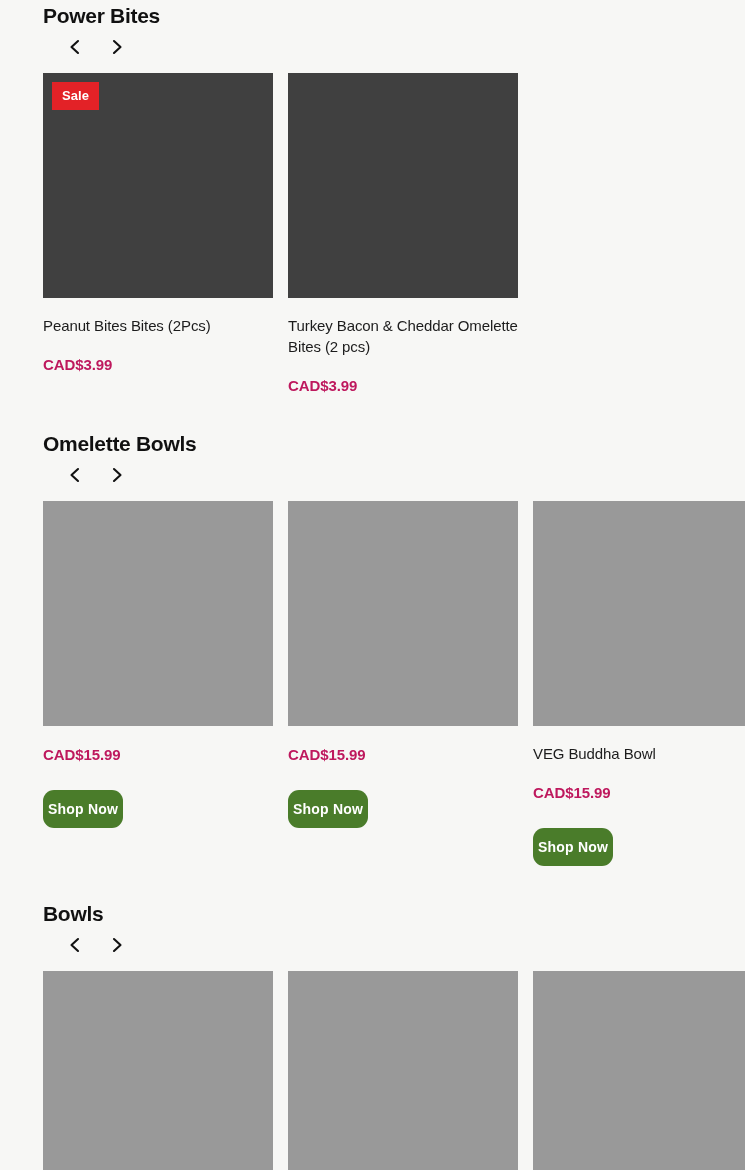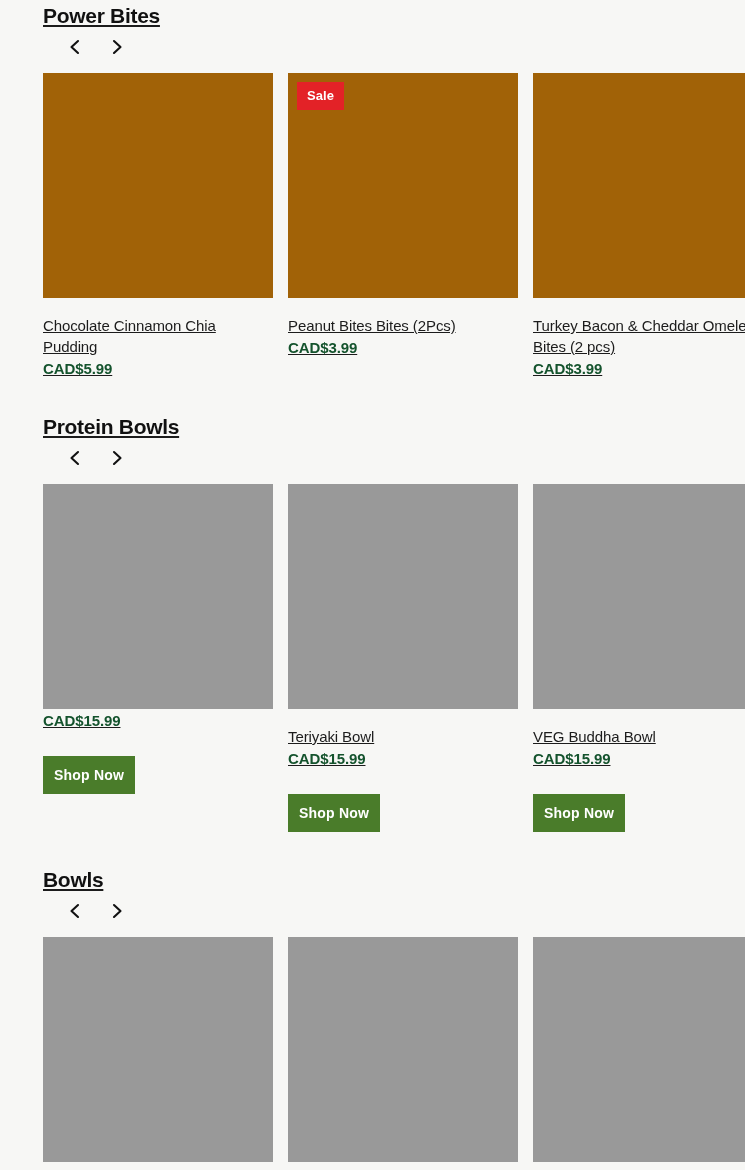--- a/index.html
+++ b/index.html
@@ -14,21 +14,21 @@
     -webkit-font-smoothing: antialiased;
   }
 
   .page {
     width: 745px;
     padding-left: 43px;
     overflow: hidden;
   }
 
   
-  .section { position: relative; text-decoration: underline; }
+  .section { position: relative; }
 
   .section-title {
     font-size: 21px;
     font-weight: bold;
     letter-spacing: -0.3px;
     line-height: 28px;
     color: #111111;
   }
 
   .carousel-nav {
@@ -53,21 +53,21 @@
     gap: 15px;
     width: 960px;         
   }
 
   .card { width: 230px; flex: 0 0 230px; }
 
   .thumb {
     position: relative;
     width: 230px;
     height: 225px;
-    background: #a16207;
+    background: #404040;
   }
   .thumb.dark { background: #999999; }
 
   .badge {
     position: absolute;
     top: 9px;
     left: 9px;
     background: #e32227;
     color: #ffffff;
     font-size: 13px;
@@ -81,39 +81,39 @@
     margin-top: 17px;
     font-size: 15px;
     line-height: 21px;
     font-weight: normal;
     color: #1c1c1c;
     letter-spacing: -0.1px;
     white-space: pre-line;
   }
 
   .price {
-    margin-top: 1px;
+    margin-top: 18px;
     font-size: 15px;
     font-weight: bold;
     line-height: 21px;
-    color: #14532d;
+    color: #be185d;
     letter-spacing: -0.1px;
   }
 
   .shop-btn {
     display: inline-block;
     margin-top: 25px;
     background: #4a7c2a;
     color: #ffffff;
     font-size: 14px;
     font-weight: bold;
     letter-spacing: 0.2px;
     border: none;
-    border-radius: 0;
-    padding: 12px 11px;
+    border-radius: 11px;
+    padding: 12px 5px;
     line-height: 1;
     cursor: pointer;
     font-family: "Liberation Sans", sans-serif;
   }
 
   
   .sec-power  { padding-top: 2px; }
   .sec-bowls  { padding-top: 34px; }
   .sec-wraps  { padding-top: 34px; }
 </style>
@@ -132,44 +132,39 @@
           </svg>
       </span>
       <span class="arrow">
         <svg width="20" height="20" viewBox="0 0 20 20" fill="none" stroke="#111111" stroke-width="2.1" stroke-linecap="round" stroke-linejoin="round">
             <polyline points="7,4 13.5,10 7,16"></polyline>
           </svg>
       </span>
     </div>
 
     <div class="row" style="margin-top:9px;">
-      <article class="card">
-        <div class="thumb"></div>
-        <div class="title">Chocolate Cinnamon Chia Pudding</div>
-        <div class="price">CAD$5.99</div>
-      </article>
 
       <article class="card">
         <div class="thumb">
           <span class="badge">Sale</span>
         </div>
         <div class="title">Peanut Bites Bites (2Pcs)</div>
         <div class="price">CAD$3.99</div>
       </article>
 
       <article class="card">
         <div class="thumb"></div>
         <div class="title">Turkey Bacon &amp; Cheddar Omelette Bites (2 pcs)</div>
         <div class="price">CAD$3.99</div>
       </article>
     </div>
   </section>
 
   <section class="section sec-bowls">
-    <h2 class="section-title">Protein Bowls</h2>
+    <h2 class="section-title">Omelette Bowls</h2>
 
     <div class="carousel-nav">
       <span class="arrow">
         <svg width="20" height="20" viewBox="0 0 20 20" fill="none" stroke="#111111" stroke-width="2.1" stroke-linecap="round" stroke-linejoin="round">
             <polyline points="13,4 6.5,10 13,16"></polyline>
           </svg>
       </span>
       <span class="arrow">
         <svg width="20" height="20" viewBox="0 0 20 20" fill="none" stroke="#111111" stroke-width="2.1" stroke-linecap="round" stroke-linejoin="round">
             <polyline points="7,4 13.5,10 7,16"></polyline>
@@ -179,21 +174,20 @@
 
     <div class="row" style="margin-top:9px;">
       <article class="card">
         <div class="thumb dark"></div>
         <div class="price">CAD$15.99</div>
         <button class="shop-btn">Shop Now</button>
       </article>
 
       <article class="card">
         <div class="thumb dark"></div>
-        <div class="title">Teriyaki Bowl</div>
         <div class="price">CAD$15.99</div>
         <button class="shop-btn">Shop Now</button>
       </article>
 
       <article class="card">
         <div class="thumb dark"></div>
         <div class="title">VEG Buddha Bowl</div>
         <div class="price">CAD$15.99</div>
         <button class="shop-btn">Shop Now</button>
       </article>

